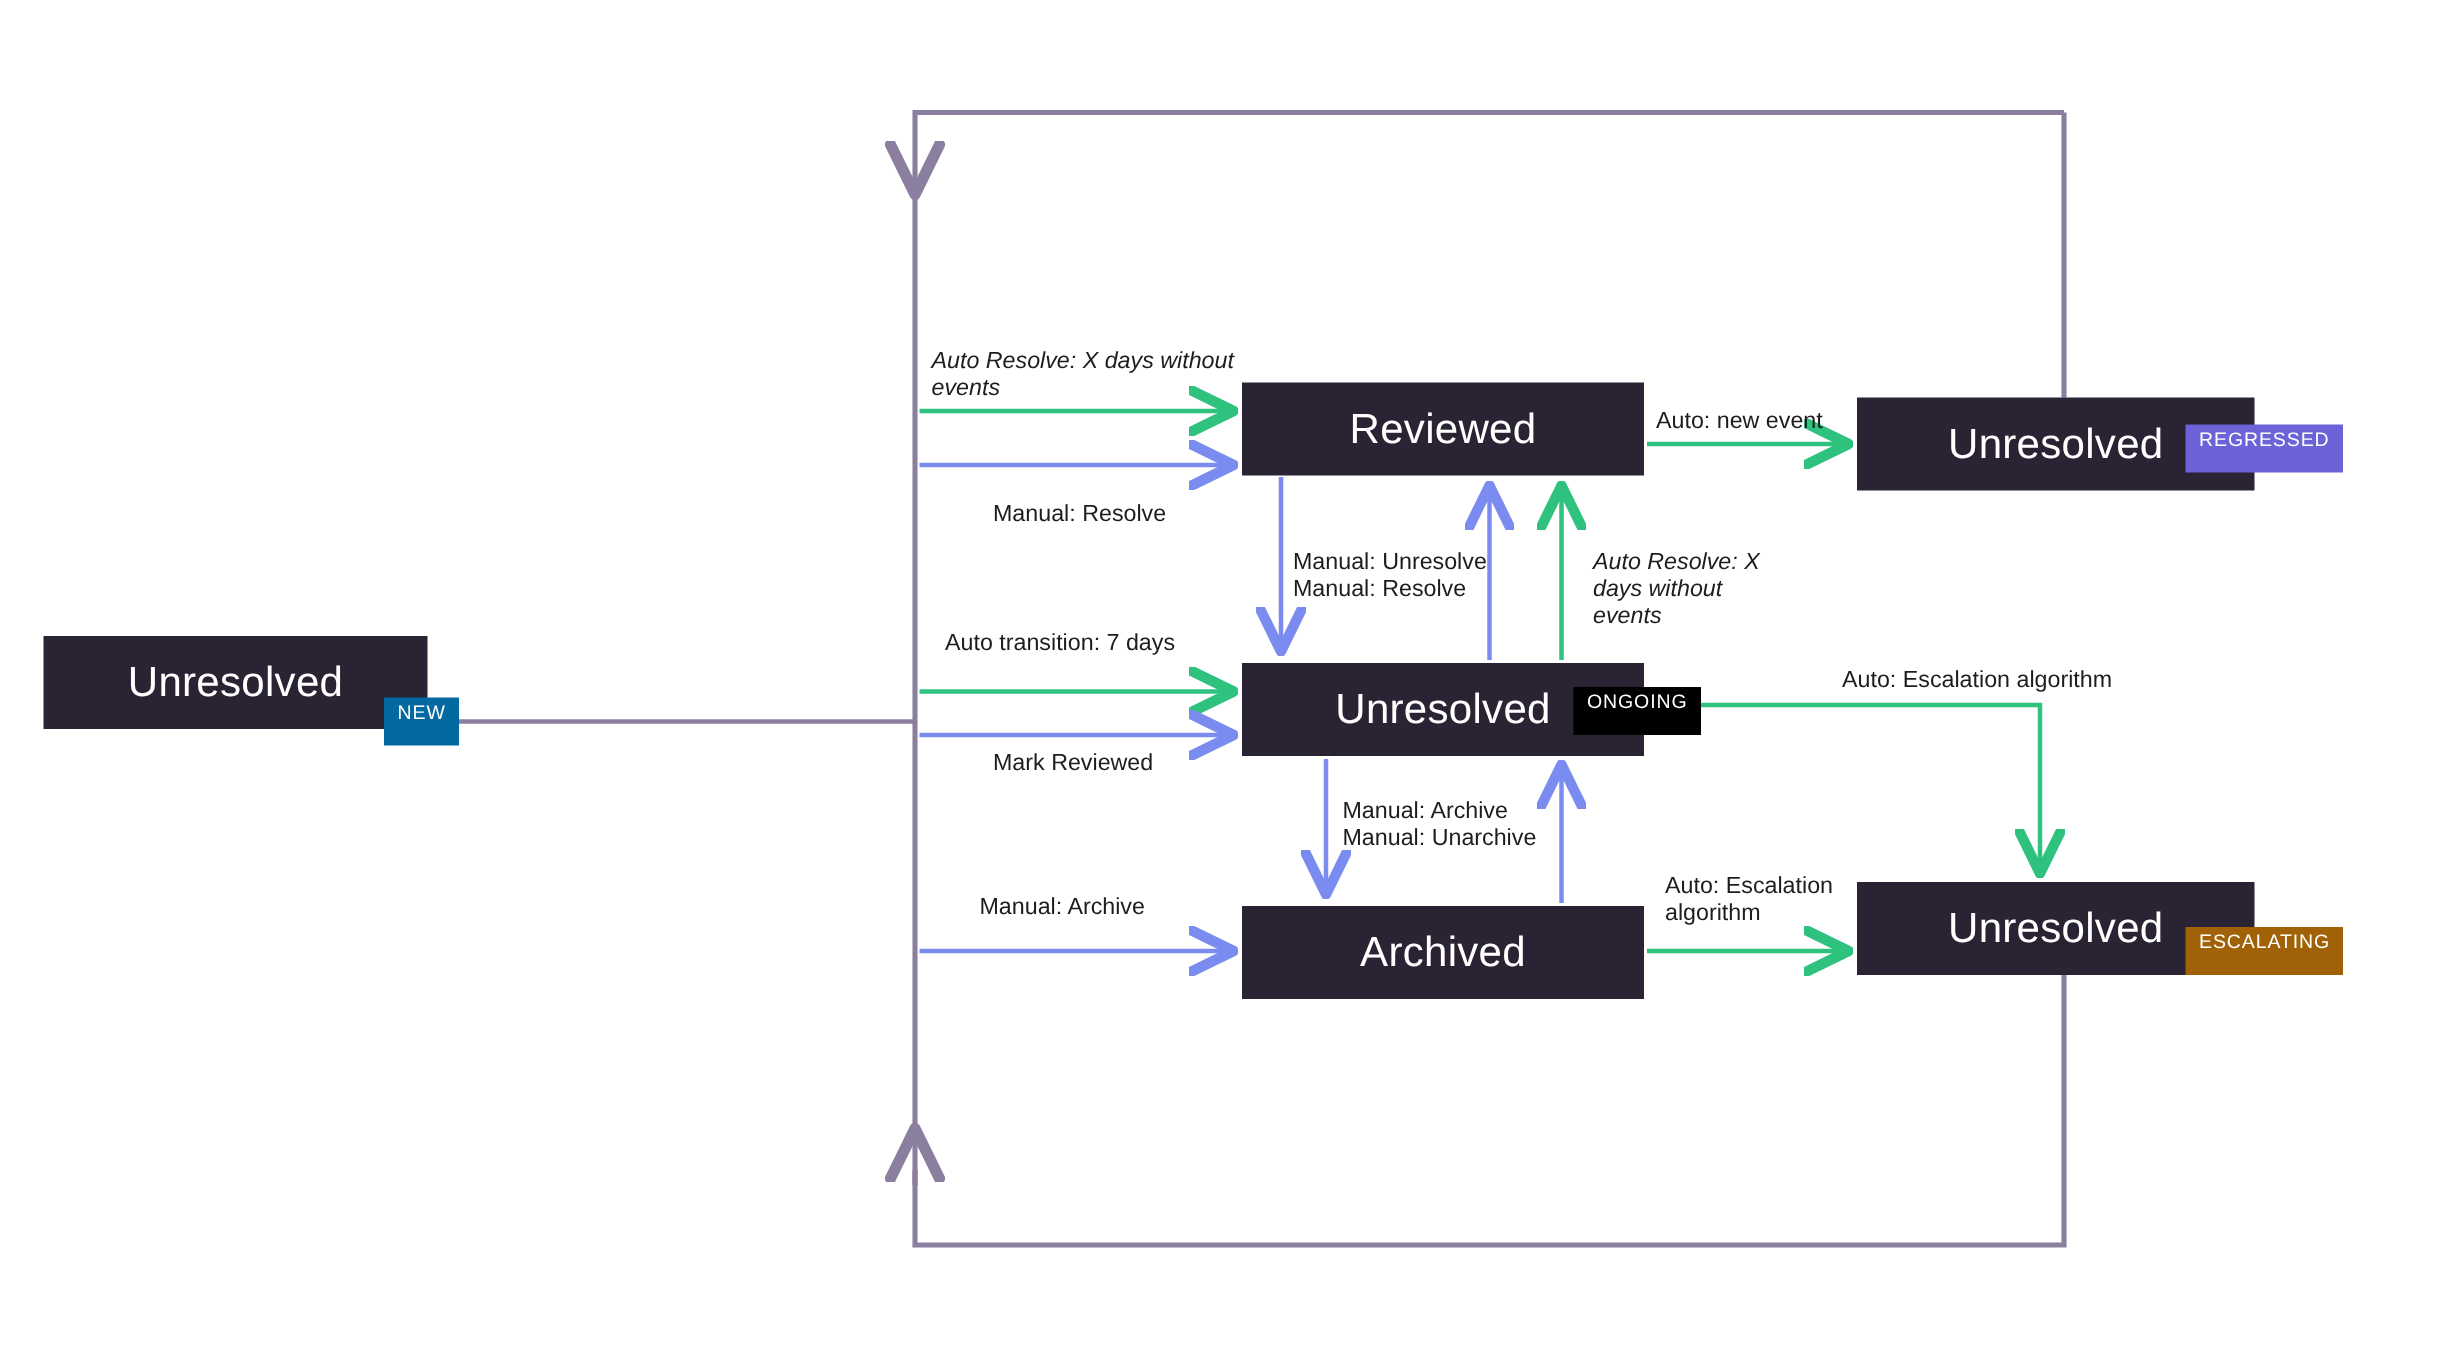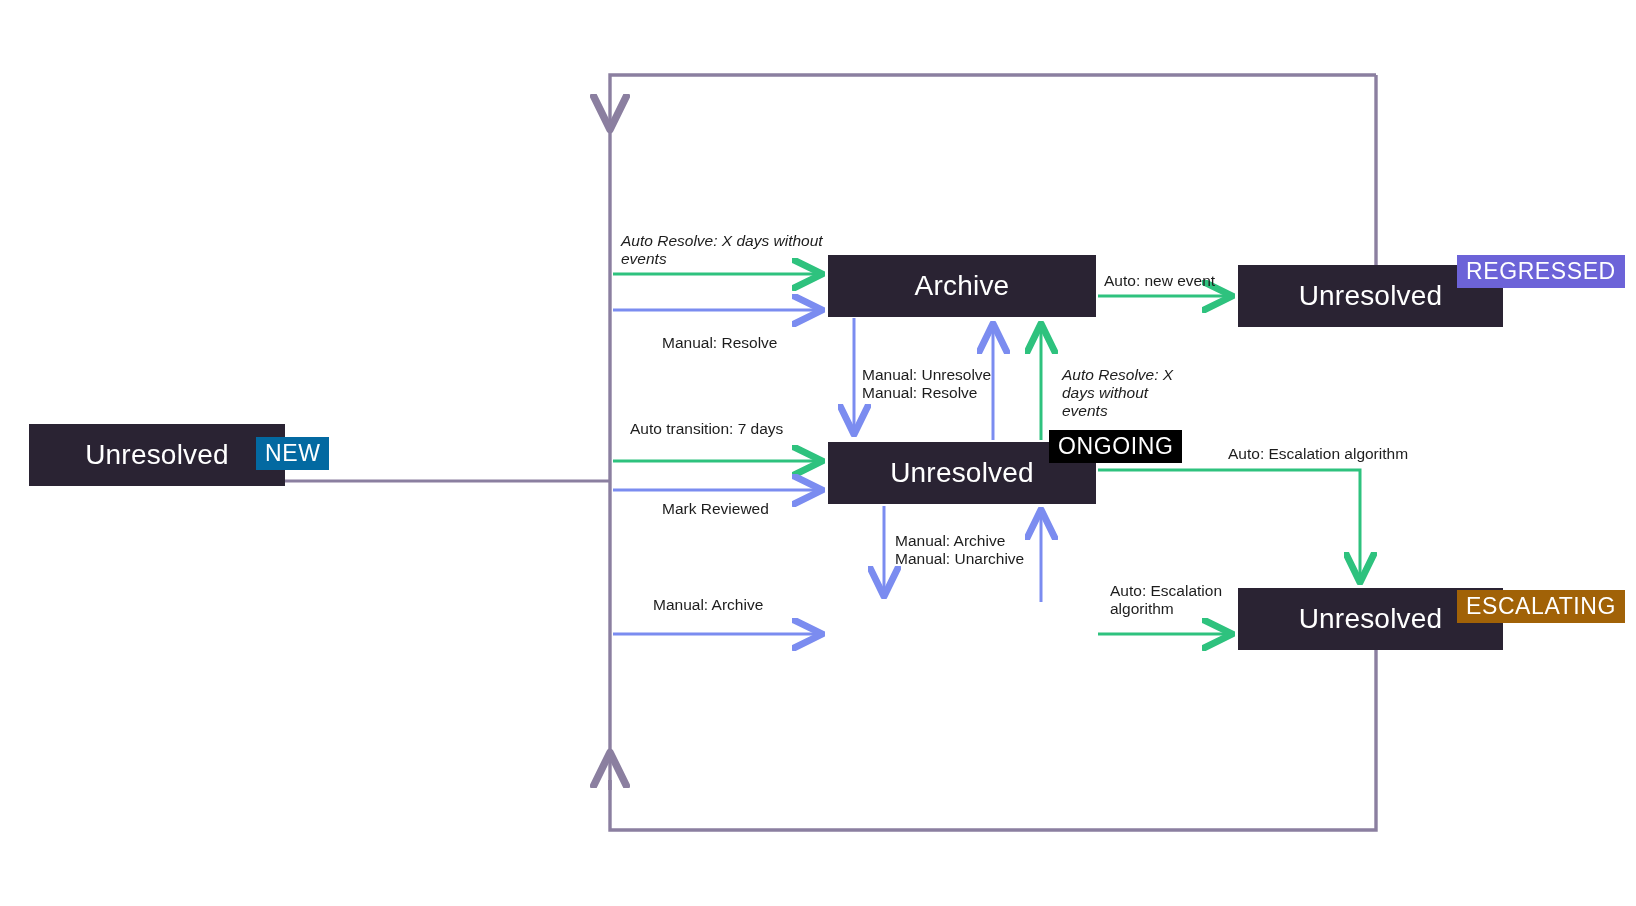--- a/index.html
+++ b/index.html
@@ -19,27 +19,28 @@
     color:#ffffff;
     display:flex;align-items:center;justify-content:center;
     font-size:28px;
     letter-spacing:0.2px;
     box-sizing:border-box;
     z-index:3;
   }
   .badge{
     position:absolute;
     color:#ffffff;
-    font-size:23px;
+    font-size:13px;
     letter-spacing:0.6px;
-    padding:3px 9px 4px 9px;
+    padding:3px 9px 14px 9px;
     box-sizing:border-box;
     white-space:nowrap;
     z-index:5;
     line-height:1.15;
+    margin-top:28px;
   }
   .badge-new{background:#0369a1;}
   .badge-regressed{background:#6c63d8;}
   .badge-ongoing{background:#000000;}
   .badge-escalating{background:#a16207;}
 
   .elabel{
     position:absolute;
     color:#1d1d1d;
     font-size:15.5px;
@@ -100,27 +101,30 @@
     <path d="M1098,634 L1230,634" fill="none" stroke="#2ec27e" stroke-width="3" marker-end="url(#ah-green)"></path>
 
     <path d="M1098,470 L1360,470 L1360,580" fill="none" stroke="#2ec27e" stroke-width="3" marker-end="url(#ah-green)"></path>
   </svg>
 
   <div class="node" style="left:29px;top:424px;width:256px;height:62px;">
     <span>Unresolved</span>
   </div>
 
   <div class="node" style="left:828px;top:255px;width:268px;height:62px;">
-    <span>Archive</span>
+    <span>Reviewed</span>
   </div>
 
   <div class="node" style="left:828px;top:442px;width:268px;height:62px;">
     <span>Unresolved</span>
   </div>
 
+  <div class="node" style="left:828px;top:604px;width:268px;height:62px;">
+    <span>Archived</span>
+  </div>
 
   <div class="node" style="left:1238px;top:265px;width:265px;height:62px;">
     <span>Unresolved</span>
   </div>
 
   <div class="node" style="left:1238px;top:588px;width:265px;height:62px;">
     <span>Unresolved</span>
   </div>
 
   <div class="badge badge-new" style="left:256px;top:437px;">

